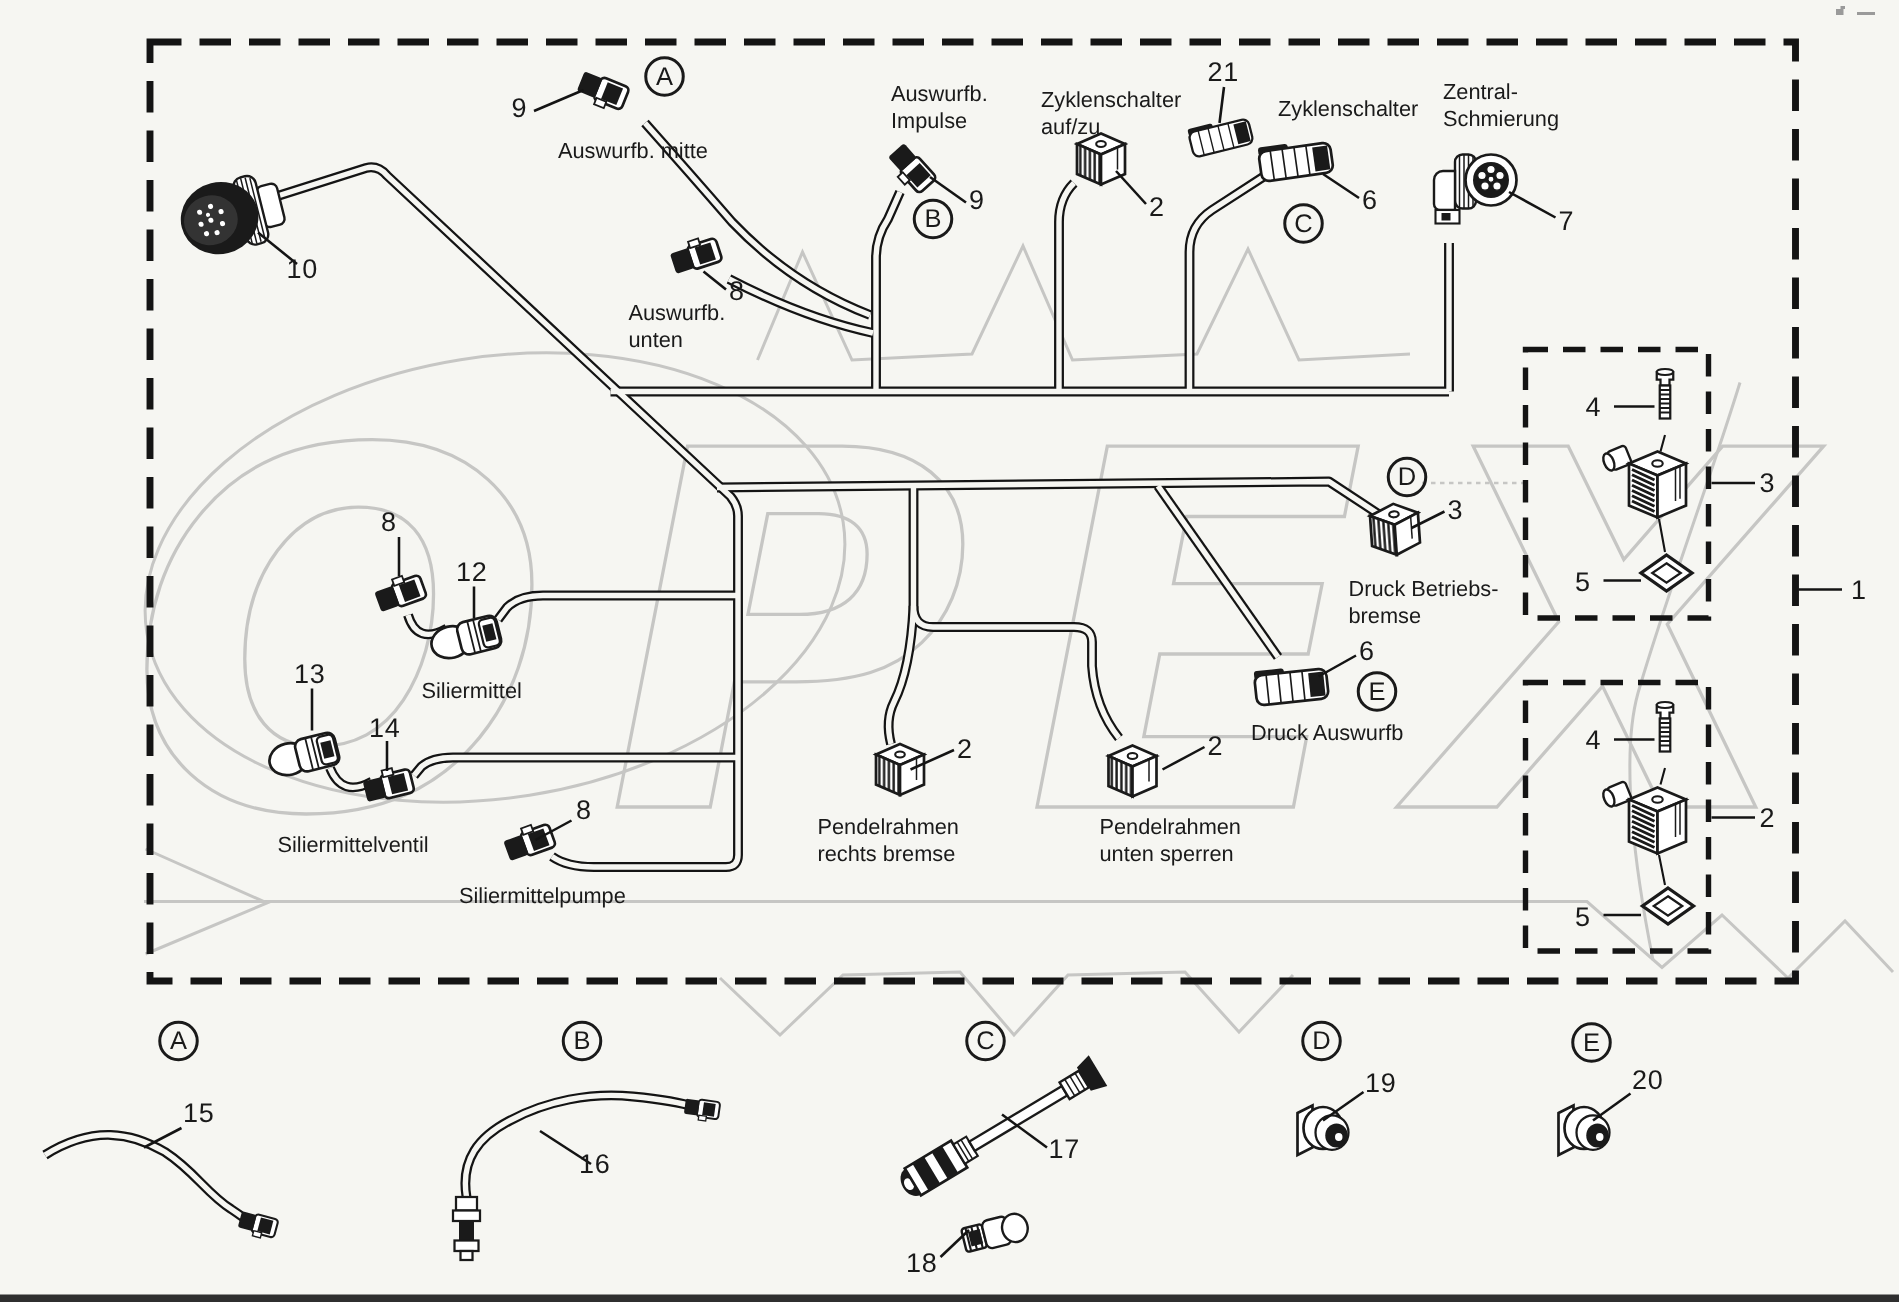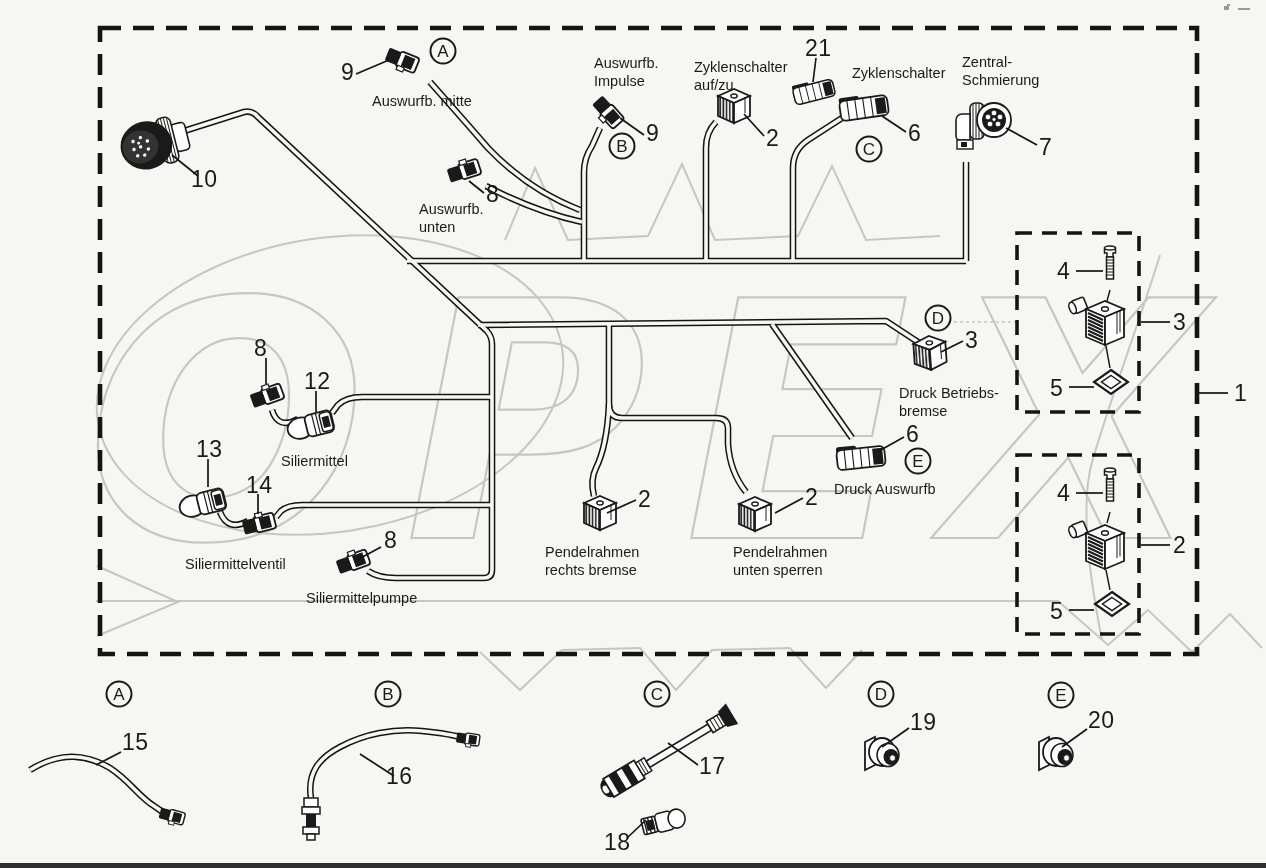--- a/index.html
+++ b/index.html
@@ -3,21 +3,21 @@
 <meta charset="utf-8">
 <style>
   html,body{margin:0;padding:0;background:#e8e8e6;}
   .stage{
     position:relative;width:1266px;height:868px;overflow:hidden;
     background:#f6f6f2;color:#1a1a1a;
     font-family:"Liberation Sans", sans-serif;
   }
   .stage svg{position:absolute;left:0;top:0;}
   .num{
-    position:absolute;font-size:23px;line-height:21px;letter-spacing:.5px;
+    position:absolute;font-size:18px;line-height:21px;letter-spacing:.5px;
     white-space:nowrap;
   }
   .lbl{
     position:absolute;font-size:14.5px;line-height:18px;white-space:nowrap;
   }
   .lbl span{display:block;}
   .circ{
     position:absolute;width:27px;height:27px;border:2.6px solid #1a1a1a;
     border-radius:50%;display:flex;align-items:center;justify-content:center;
     font-size:17px;line-height:17px;transform:translate(-50%,-50%);

